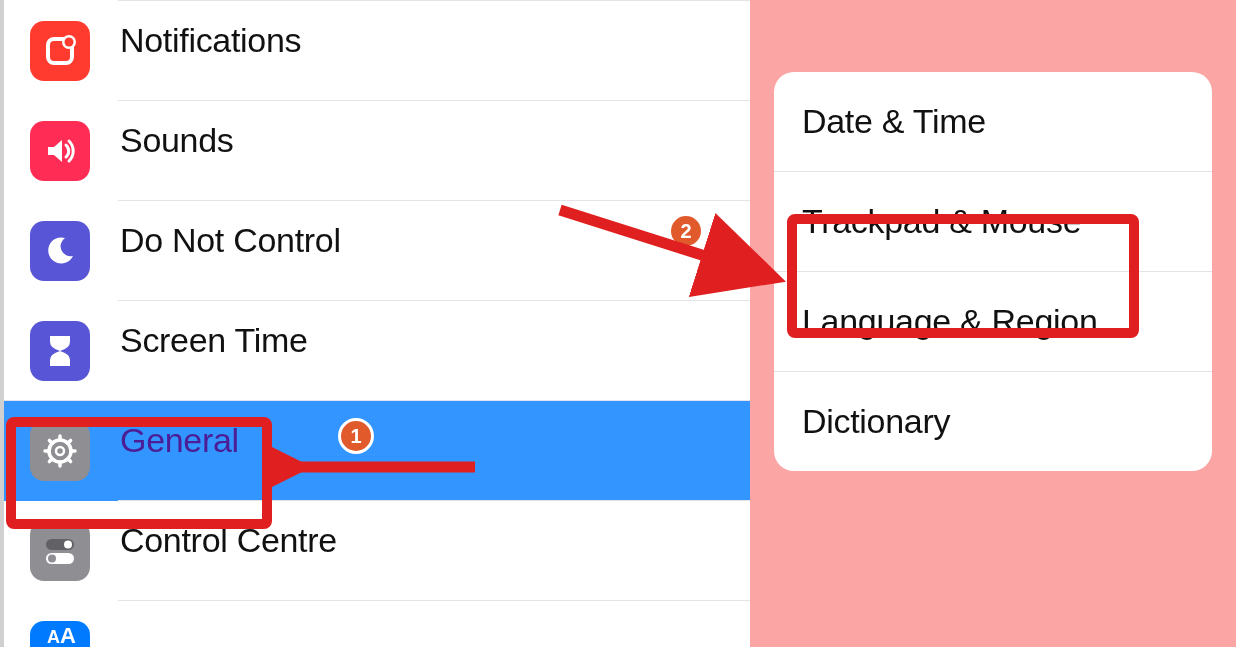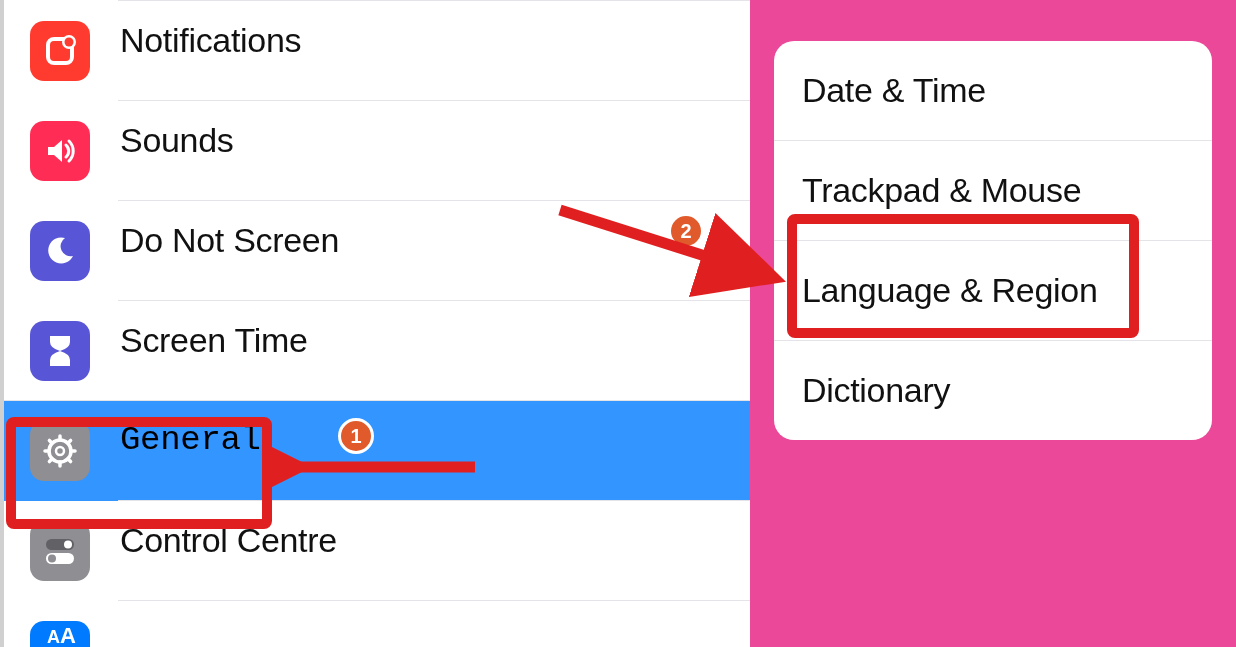--- a/index.html
+++ b/index.html
@@ -20,22 +20,22 @@
       width: 750px;
       height: 100%;
       background: #fff;
       border-left: 4px solid #d0d0d0;
       display: flex;
       flex-direction: column;
       overflow: hidden;
     }
     .right-panel {
       flex: 1;
-      background: #ec4899;
-      padding: 41px 24px 0 24px;
+      background: #fca5a5;
+      padding: 72px 24px 0 24px;
       display: flex;
       flex-direction: column;
     }
     
     .section {
       background: #fff;
     }
     .spacer {
       height: 74px;
       background: #efeff4;
@@ -55,22 +55,21 @@
       height: 1px;
       background: #e3e3e8;
     }
     .sidebar-item .sep.full {
       left: 0;
     }
     .sidebar-item.selected {
       background: #3395ff;
     }
     .sidebar-item.selected .label {
-      color: #000000;
-      font-family: Liberation Mono, monospace;
+      color: #4c1d95;
     }
     .icon-box {
       width: 60px;
       height: 60px;
       border-radius: 14px;
       display: flex;
       align-items: center;
       justify-content: center;
       flex-shrink: 0;
       margin-right: 30px;
@@ -191,21 +190,21 @@
         <span class="label">Sounds</span>
         <div class="sep"></div>
       </div>
 
       <div class="sidebar-item">
         <div class="icon-box ic-dnd">
           <svg width="34" height="34" viewBox="0 0 34 34">
             <path d="M22 4 A13 13 0 1 0 30 22 A10 10 0 0 1 22 4 Z" fill="#fff"></path>
           </svg>
         </div>
-        <span class="label">Do Not Screen</span>
+        <span class="label">Do Not Control</span>
         <div class="sep"></div>
       </div>
 
       <div class="sidebar-item">
         <div class="icon-box ic-screentime">
           <svg width="30" height="38" viewBox="0 0 30 38">
             <path d="M5 4 L25 4 L25 10 Q25 16 15 19 Q25 22 25 28 L25 34 L5 34 L5 28 Q5 22 15 19 Q5 16 5 10 Z" fill="#fff"></path>
           </svg>
         </div>
         <span class="label">Screen Time</span>

